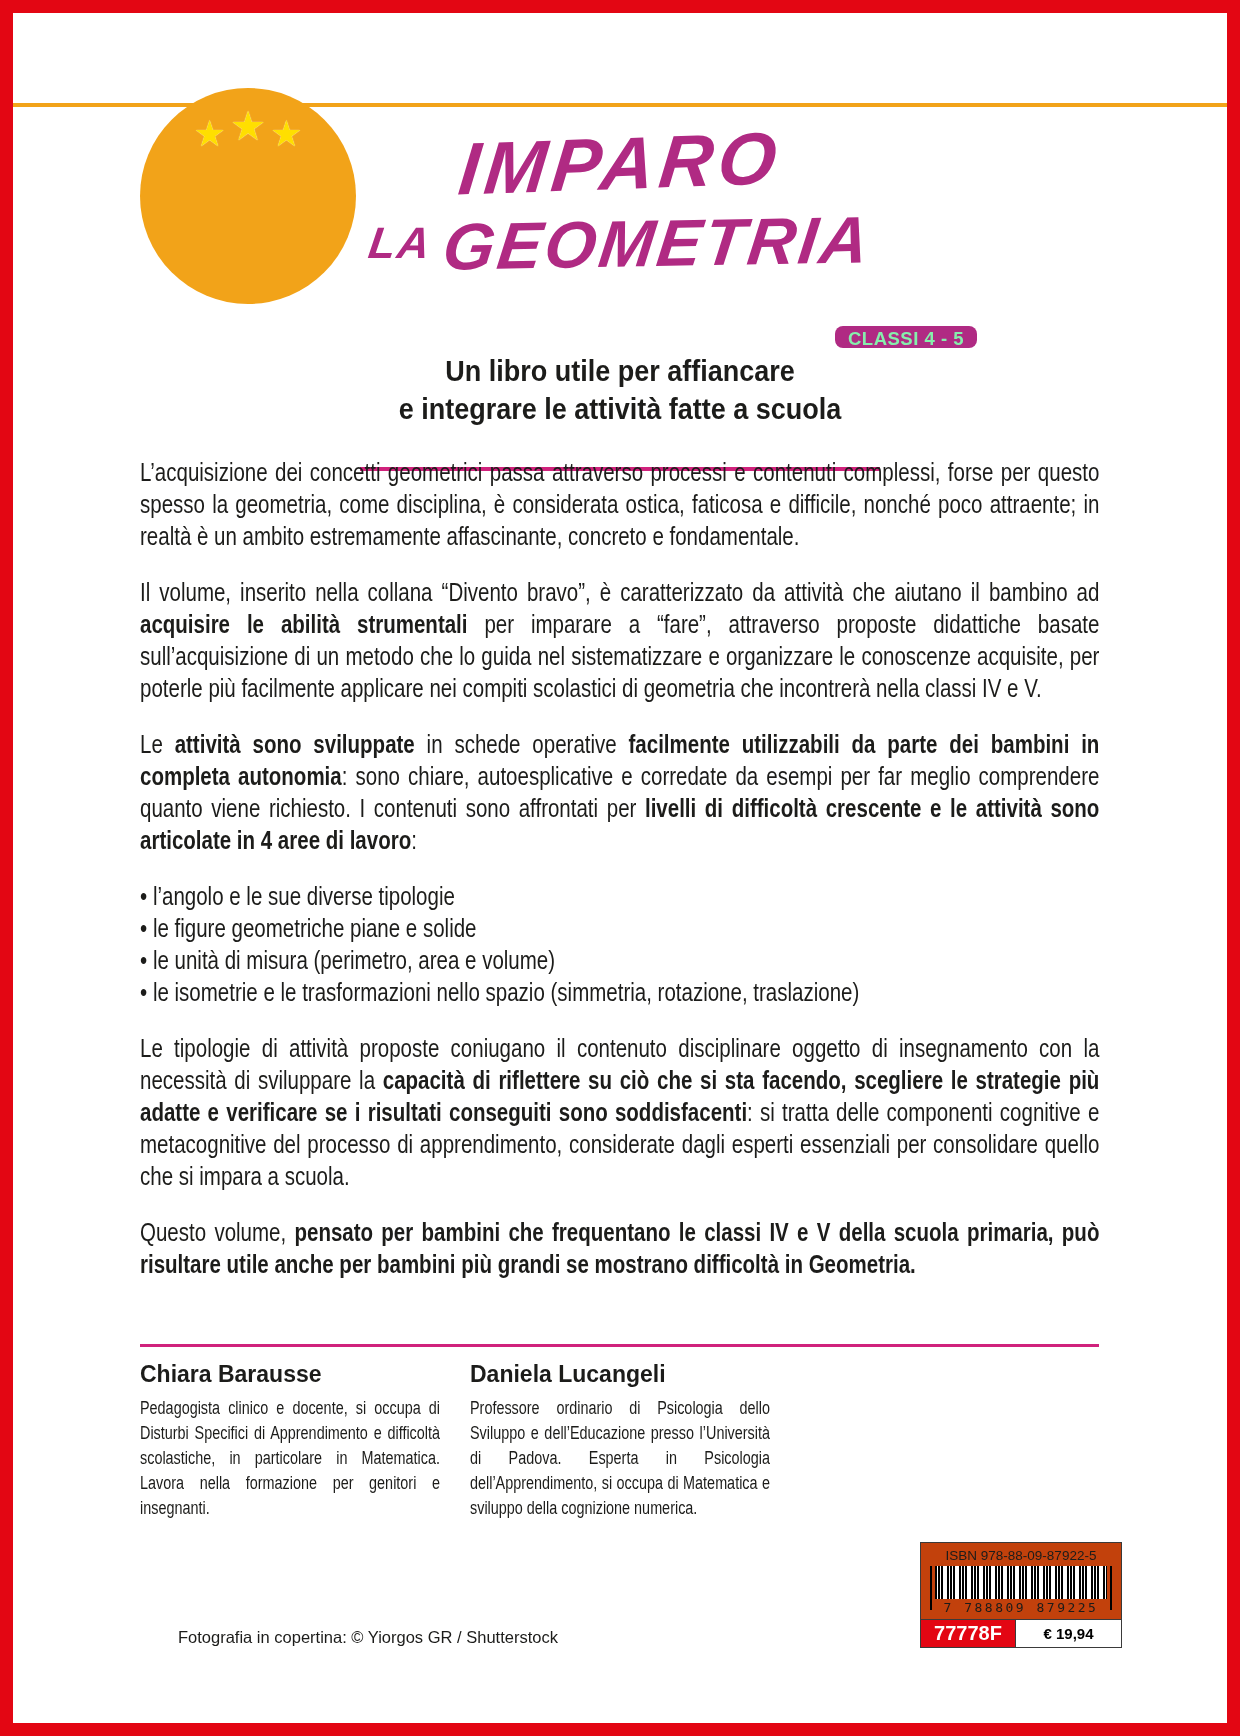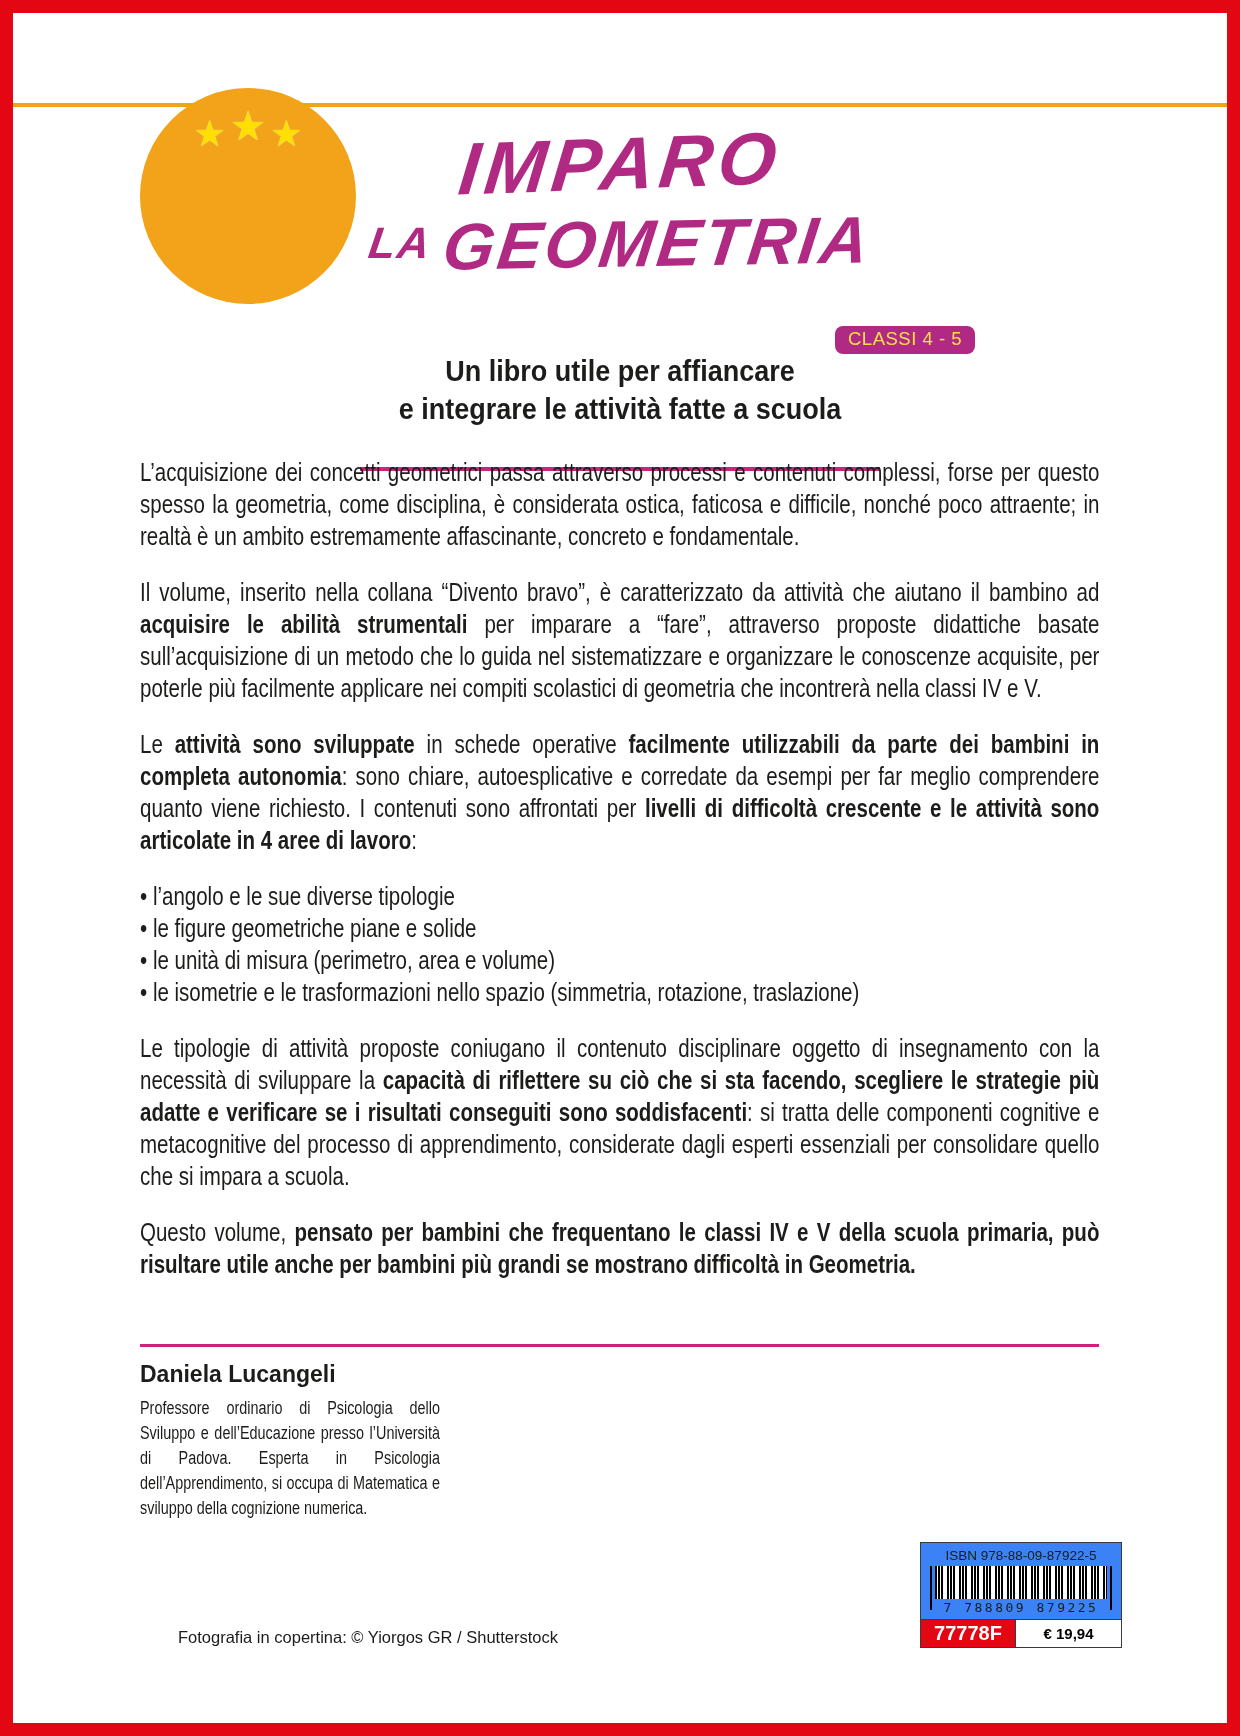--- a/index.html
+++ b/index.html
@@ -30,22 +30,22 @@
   .series-name{color:#fff;font-weight:bold;font-size:45px;line-height:49px;text-align:center;margin-top:2px;letter-spacing:.5px;}
 
   
   .book-title{position:absolute;left:0;right:0;top:124px;text-align:center;color:var(--magenta);z-index:3;}
   .book-title .t1{display:inline-block;font-style:italic;font-weight:700;font-size:74px;line-height:80px;letter-spacing:5px;transform:skewX(-8deg) rotate(-2deg);}
   .book-title .t2{margin-top:2px;}
   .book-title .t2 .small{display:inline-block;font-style:italic;font-weight:700;font-size:44px;letter-spacing:2px;transform:skewX(-8deg);margin-right:12px;vertical-align:8px;}
   .book-title .t2 .large{display:inline-block;font-style:italic;font-weight:700;font-size:66px;line-height:74px;letter-spacing:3px;transform:skewX(-8deg) rotate(-1deg);}
 
   .class-badge{
-    position:absolute;left:835px;top:326px;background:var(--magenta);color:#fde047;
-    font-weight:normal;font-size:18.5px;line-height:19px;padding:3px 13px 6px;border-radius:8px;letter-spacing:.5px;z-index:3;
+    position:absolute;left:835px;top:326px;background:var(--magenta);color:#86efac;
+    font-weight:bold;font-size:18.5px;line-height:19px;padding:3px 13px 0;border-radius:8px;letter-spacing:.5px;z-index:3;
   }
 
   
   .headline{position:absolute;left:0;right:0;top:352px;text-align:center;font-weight:bold;font-size:30px;line-height:38px;transform:scaleX(.9);}
   .headline-underline{position:absolute;left:360px;top:467px;width:520px;height:4px;background:var(--pink_line);}
 
   
   .body-text{
     position:absolute;left:140px;top:456px;width:1170px;
     transform:scaleX(.82);transform-origin:0 0;
@@ -59,21 +59,21 @@
   .body-text ul.bullets li{text-align:left;}
 
   
   .authors-divider{position:absolute;left:140px;top:1344px;width:959px;height:3px;background:var(--pink_line);}
   .authors-section{position:absolute;left:140px;top:1360px;width:960px;display:flex;gap:30px;}
   .author-col{width:300px;flex:0 0 300px;}
   .author-col h3{margin:0 0 8px;font-size:23px;line-height:28px;font-weight:bold;}
   .author-col .bio{width:375px;transform:scaleX(.8);transform-origin:0 0;font-size:18px;line-height:25px;text-align:justify;}
 
   
-  .isbn-block{position:absolute;left:920px;top:1542px;width:202px;background:#3b82f6;border:1px solid #3a3a3a;box-sizing:border-box;}
+  .isbn-block{position:absolute;left:920px;top:1542px;width:202px;background:#c2410c;border:1px solid #3a3a3a;box-sizing:border-box;}
   .isbn-label{font-size:13.5px;text-align:center;padding:5px 0 3px;}
   .bars{height:33px;margin:0 14px;position:relative;background-color:#fff;
     background-image:
       repeating-linear-gradient(90deg,#000 0 2px,transparent 2px 6px),
       repeating-linear-gradient(90deg,transparent 0 3px,#000 3px 5px,transparent 5px 12px);}
   .bars::before,.bars::after{content:"";position:absolute;top:0;bottom:-11px;width:2px;background:#000;}
   .bars::before{left:-5px;}
   .bars::after{right:-5px;}
   .digits{font-size:13px;text-align:center;letter-spacing:2.5px;padding:1px 0 4px;font-family:"DejaVu Sans Mono",monospace;}
   .price-row{display:flex;height:27px;border-top:1px solid #3a3a3a;}
@@ -121,20 +121,24 @@
       <li>le unità di misura (perimetro, area e volume)</li>
       <li>le isometrie e le trasformazioni nello spazio (simmetria, rotazione, traslazione)</li>
     </ul>
     <p class="block"><span>Le tipologie di attività proposte coniugano il contenuto disciplinare oggetto di insegnamento con la necessità di sviluppare la </span><span class="b">capacità di riflettere su ciò che si sta facendo, scegliere le strategie più adatte e verificare se i risultati conseguiti sono soddisfacenti</span><span>: si tratta delle componenti cognitive e metacognitive del processo di apprendimento, considerate dagli esperti essenziali per consolidare quello che si impara a scuola.</span></p>
     <p class="block"><span>Questo volume, </span><span class="b">pensato per bambini che frequentano le classi IV e V della scuola primaria, può risultare utile anche per bambini più grandi se mostrano difficoltà in Geometria.</span></p>
   </div>
 
 <div class="authors-divider"></div>
 <div class="authors-section">
     <div class="author-col">
+      <h3>Chiara Barausse</h3>
+      <div class="bio">Pedagogista clinico e docente, si occupa di Disturbi Specifici di Apprendimento e difficoltà scolastiche, in particolare in Matematica. Lavora nella formazione per genitori e insegnanti.</div>
+    </div>
+    <div class="author-col">
       <h3>Daniela Lucangeli</h3>
       <div class="bio">Professore ordinario di Psicologia dello Sviluppo e dell’Educazione presso l’Università di Padova. Esperta in Psicologia dell’Apprendimento, si occupa di Matematica e sviluppo della cognizione numerica.</div>
     </div>
   </div>
 
 <div class="isbn-block">
   <div class="isbn-label">ISBN 978-88-09-87922-5</div>
   <div class="bars"></div>
   <div class="digits">7 788809 879225</div>
   <div class="price-row">

